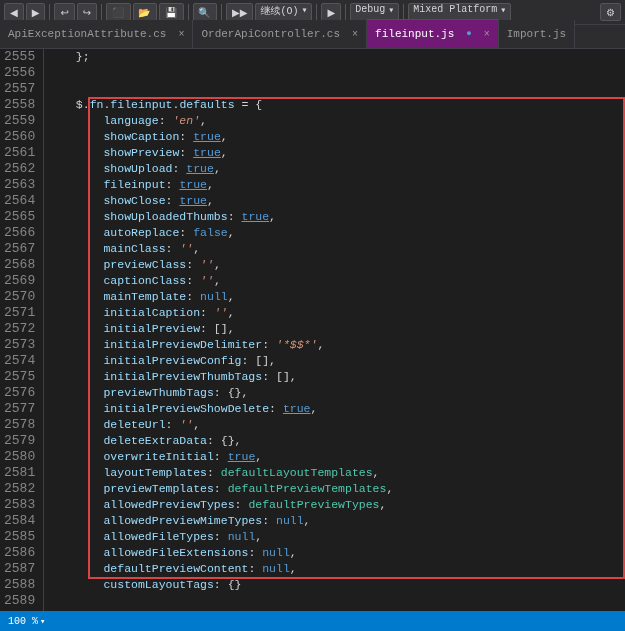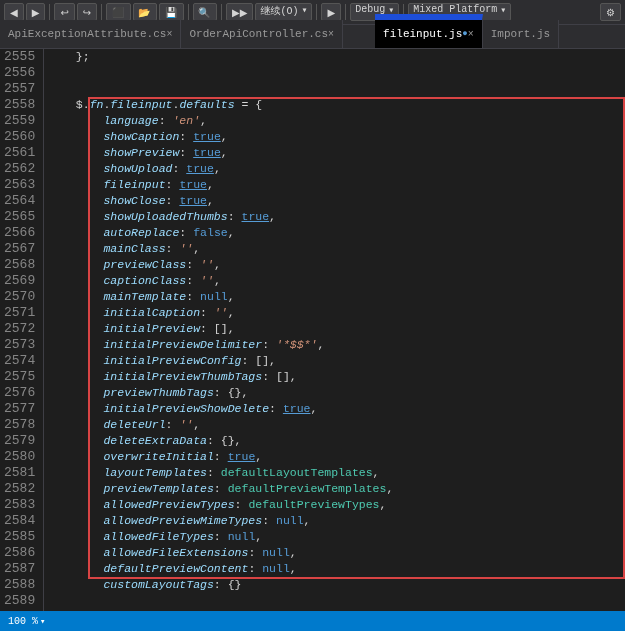--- a/index.html
+++ b/index.html
@@ -79,29 +79,28 @@
     .tab {
       height: 22px;
       padding: 14px 8px;
       display: flex;
       align-items: center;
       font-size: 11px;
       color: #999;
       background: #2d2d30;
       border-right: 1px solid #3f3f46;
       cursor: pointer;
-      gap: 0;
+      gap: 12px;
       white-space: nowrap;
     }
 
     .tab.active {
-      background: #000000;
+      background: #701a75;
       color: #ffffff;
-      border-top: 6px solid #1d4ed8;
-      margin-left: 32px;
+      border-top: 1px solid #1d4ed8;
     }
 
     .tab-close {
       font-size: 10px;
       color: #999;
       cursor: pointer;
     }
 
     
     .editor {
@@ -153,21 +152,21 @@
       position: absolute;
       left: 44px;
       right: 0;
       border: 2px solid #d94444;
       pointer-events: none;
       z-index: 5;
     }
 
     
     .kw { color: #569cd6; }       
-    .prop { color: #9cdcfe; font-style: italic; }     
+    .prop { color: #9cdcfe; }     
     .str { color: #ce9178; font-style: italic; }      
     .bool-true { color: #569cd6; text-decoration: underline; }
     .bool-false { color: #569cd6; }       
     .punct { color: #d4d4d4; }
     .dollar { color: #d4d4d4; }
     .type { color: #4ec9b0; }
 
     
     .statusbar {
       background: #007acc;

